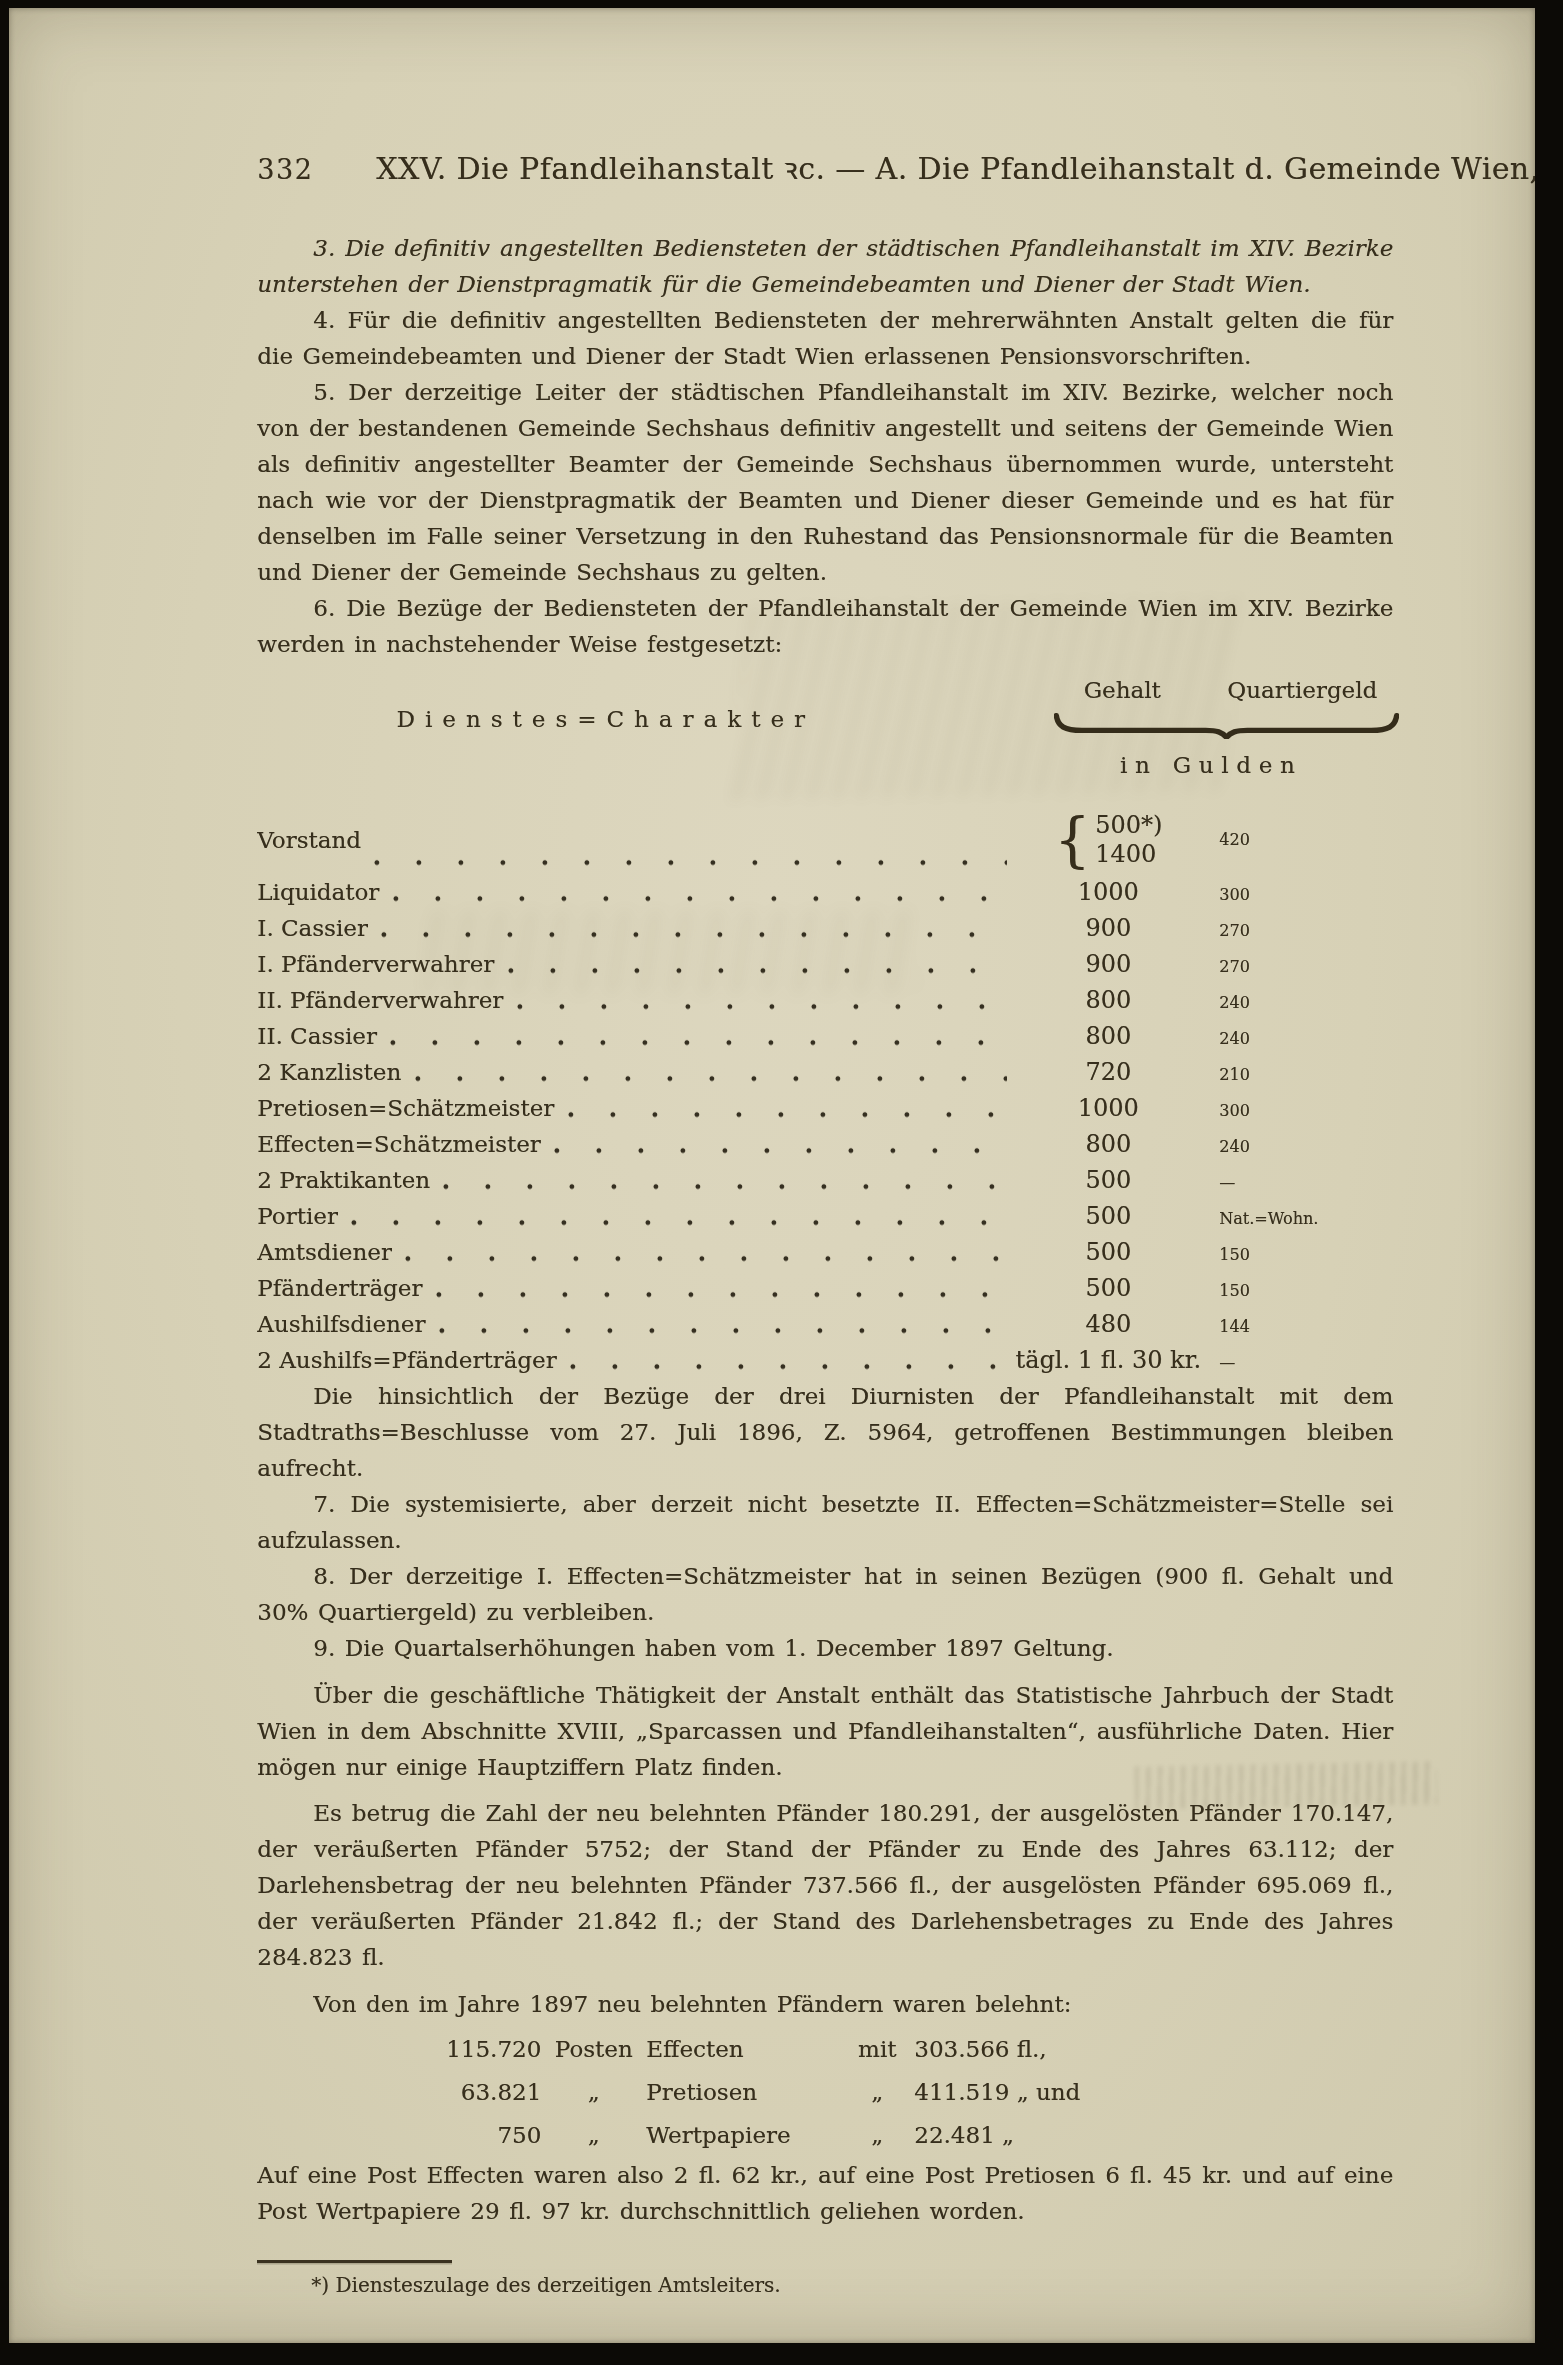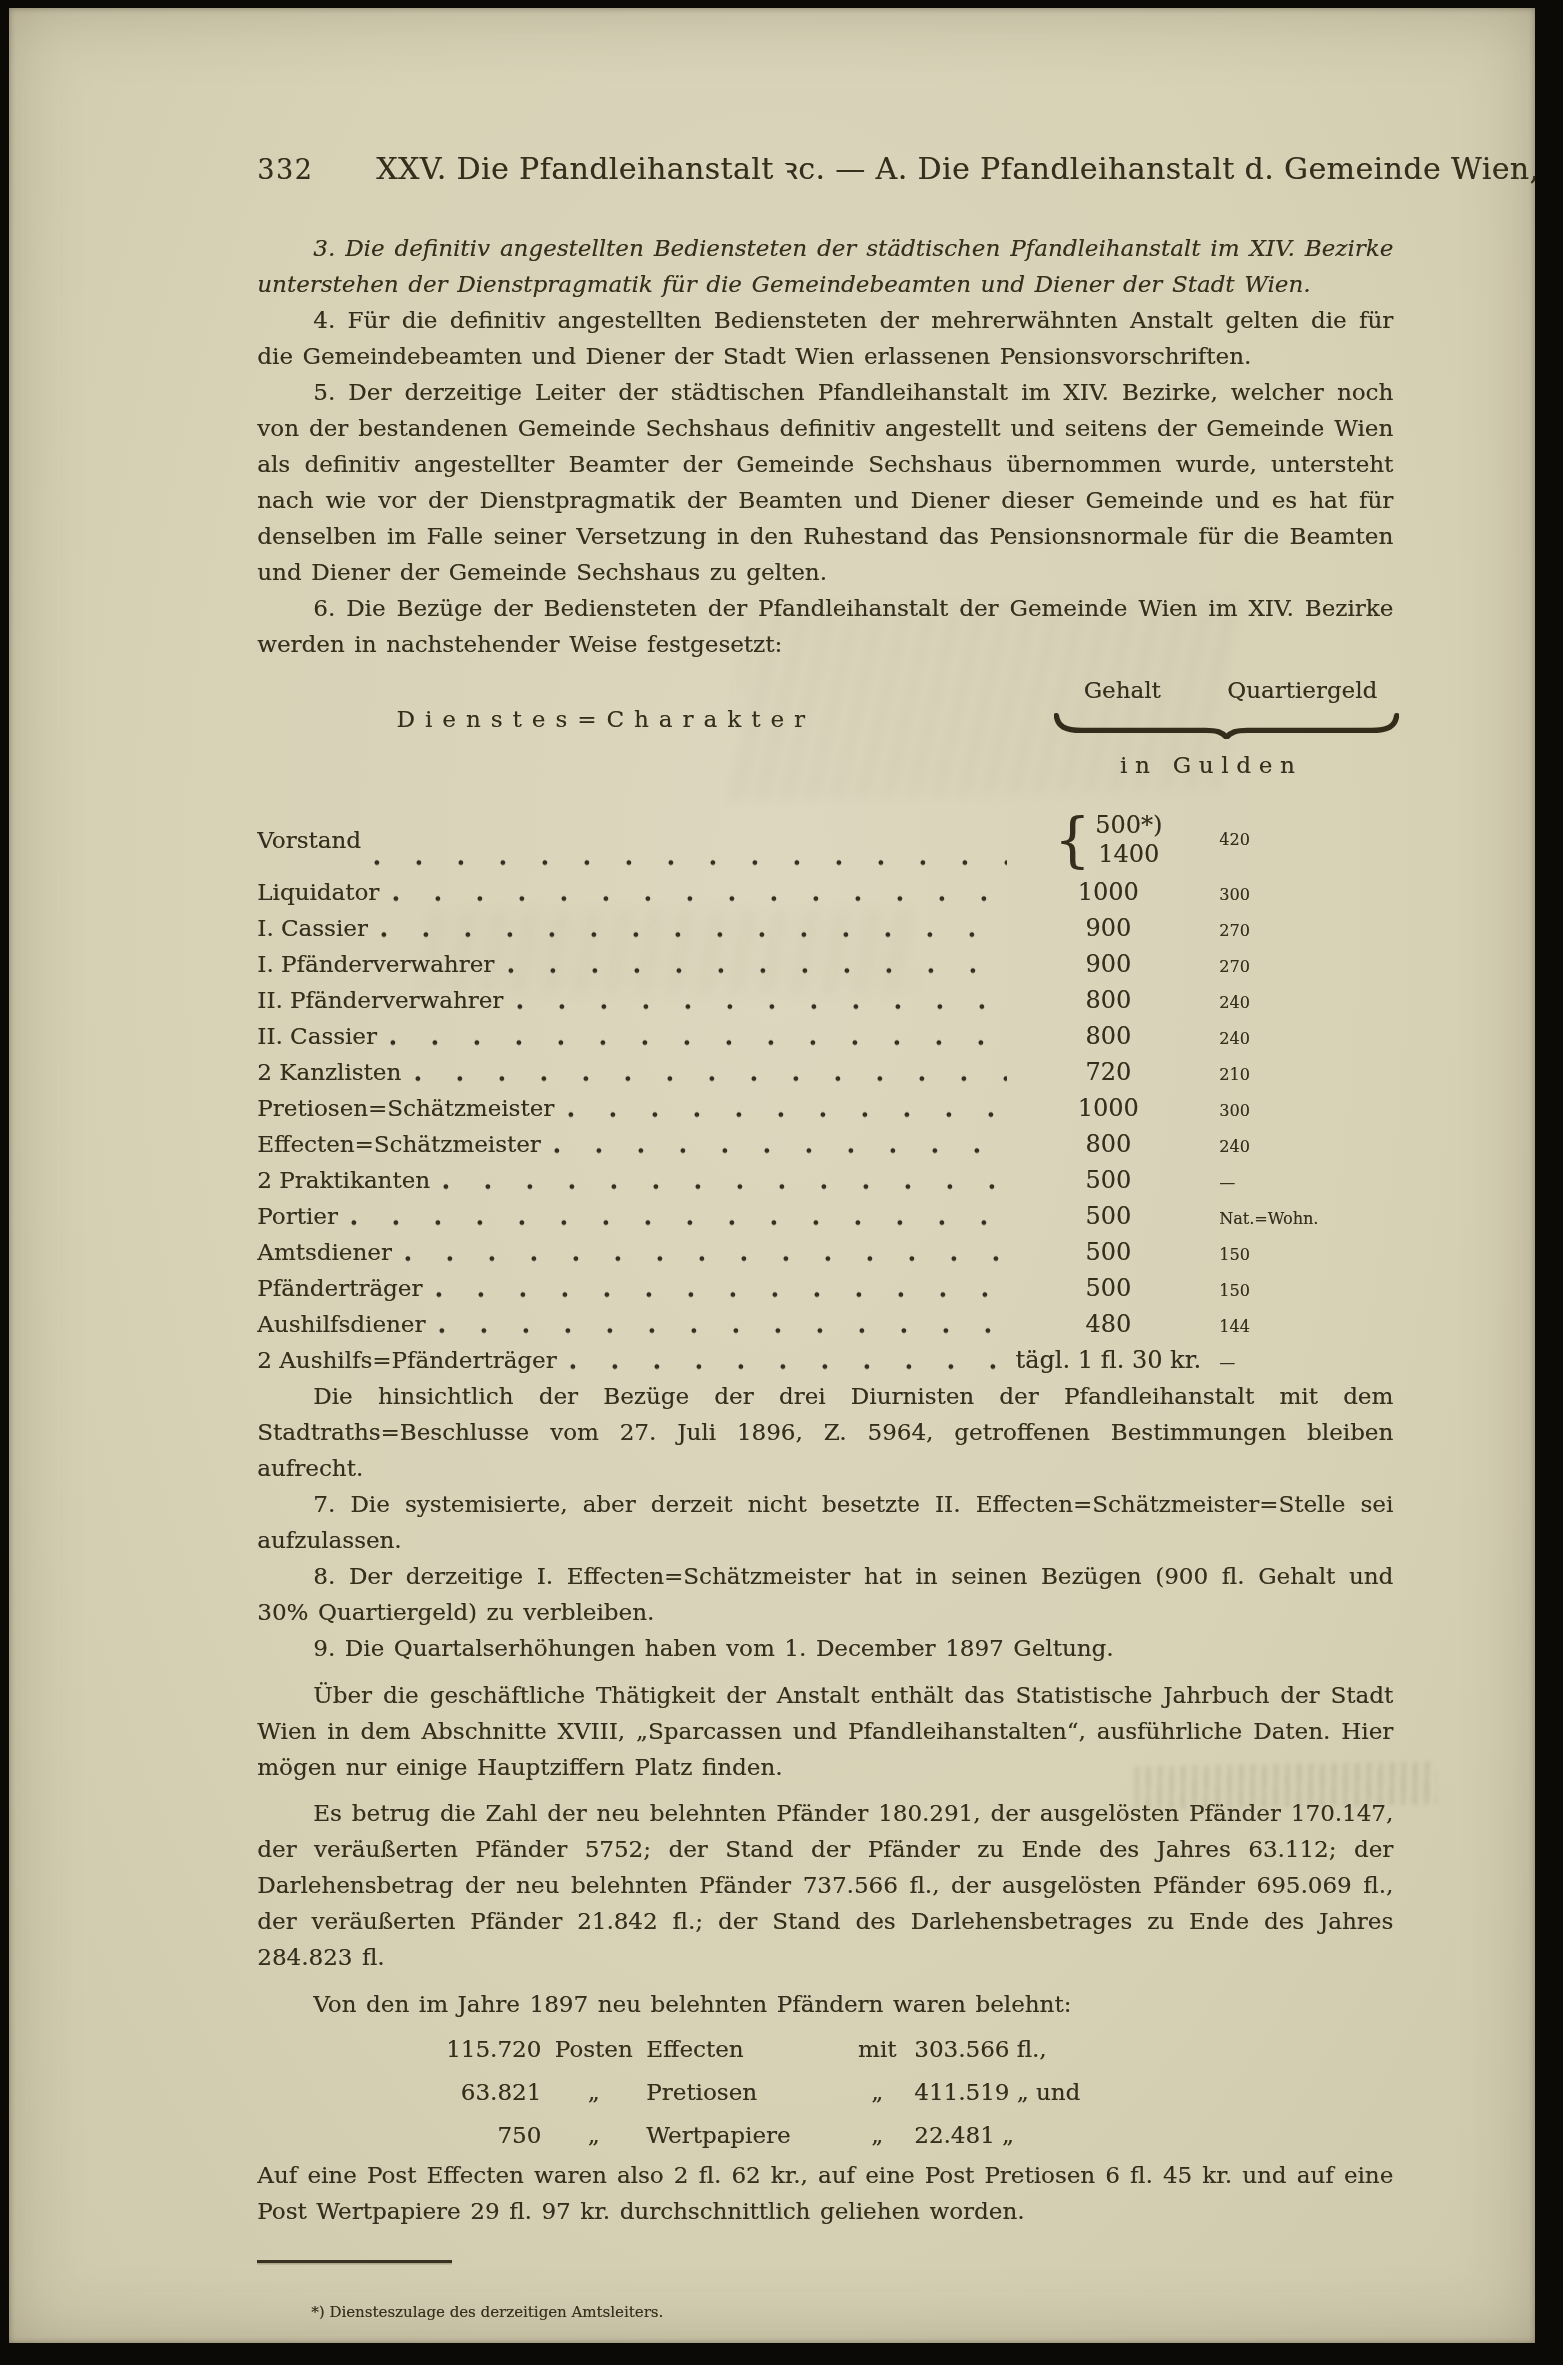--- a/index.html
+++ b/index.html
@@ -45,31 +45,31 @@
   .ttitle{flex:0 0 auto;}
   .leader{
     flex:1 1 auto;align-self:flex-end;height:9.3px;margin:0 4.6px 6.2px 12.4px;
     background-image:radial-gradient(circle at 3.9px 4.6px, rgba(44,38,24,.95) 2px, rgba(44,38,24,0) 2.8px);
     background-size:42px 9.3px;background-repeat:repeat-x;background-position:left center;
   }
   .tgehalt{flex:0 0 194px;text-align:center;font-size:24px;}
   .tquart{flex:0 0 174px;text-align:left;font-size:16px;padding-left:14px;}
   .with-brace{display:flex;align-items:center;justify-content:center;gap:4.6px;}
   .brace-char{font-size:57px;font-weight:400;line-height:57px;transform:scaleY(1.05);}
-  .two{display:inline-flex;flex-direction:column;line-height:29px;text-align:center;}
+  .two{display:inline-flex;flex-direction:column;line-height:29px;text-align:left;}
   
   .belehnt{margin-top:6.2px;line-height:43px;}
   .bl{display:grid;grid-template-columns:284px 105px 194px 74px auto;white-space:nowrap;}
   .bl .c-qty{text-align:right;}
   .bl .c-sep1,.bl .c-sep2{text-align:center;}
   .bl .c-name,.bl .c-amt{text-align:left;}
   
   .footnote-area{margin-top:31px;}
   .fn-rule{width:195px;height:2.3px;background:#3a3220;box-shadow:0 1.5px 0 rgba(58,50,32,.25);}
-  .fn{margin:35px 0 0 0;font-size:15px;text-indent:54px;line-height:28px;}
+  .fn{margin:8px 0 0 0;font-size:20px;text-indent:54px;line-height:28px;}
   
   .smudge{position:absolute;pointer-events:none;}
   .smudge1{left:728px;top:594px;width:495px;height:194px;
     background:repeating-linear-gradient(95deg, rgba(92,82,56,.5) 0 10.8px, transparent 10.8px 25px);
     filter:blur(7px);opacity:.13;transform:skewX(-9deg) rotate(-1deg);}
   .smudge2{left:418px;top:902px;width:495px;height:85px;
     background:repeating-linear-gradient(93deg, rgba(92,82,56,.5) 0 14px, transparent 14px 31px);
     filter:blur(7.7px);opacity:.10;transform:skewX(-6deg);}
   .smudge3{left:1126px;top:1756px;width:302px;height:43px;
     background:repeating-linear-gradient(92deg, rgba(74,64,42,.55) 0 4.6px, transparent 4.6px 11.6px);

